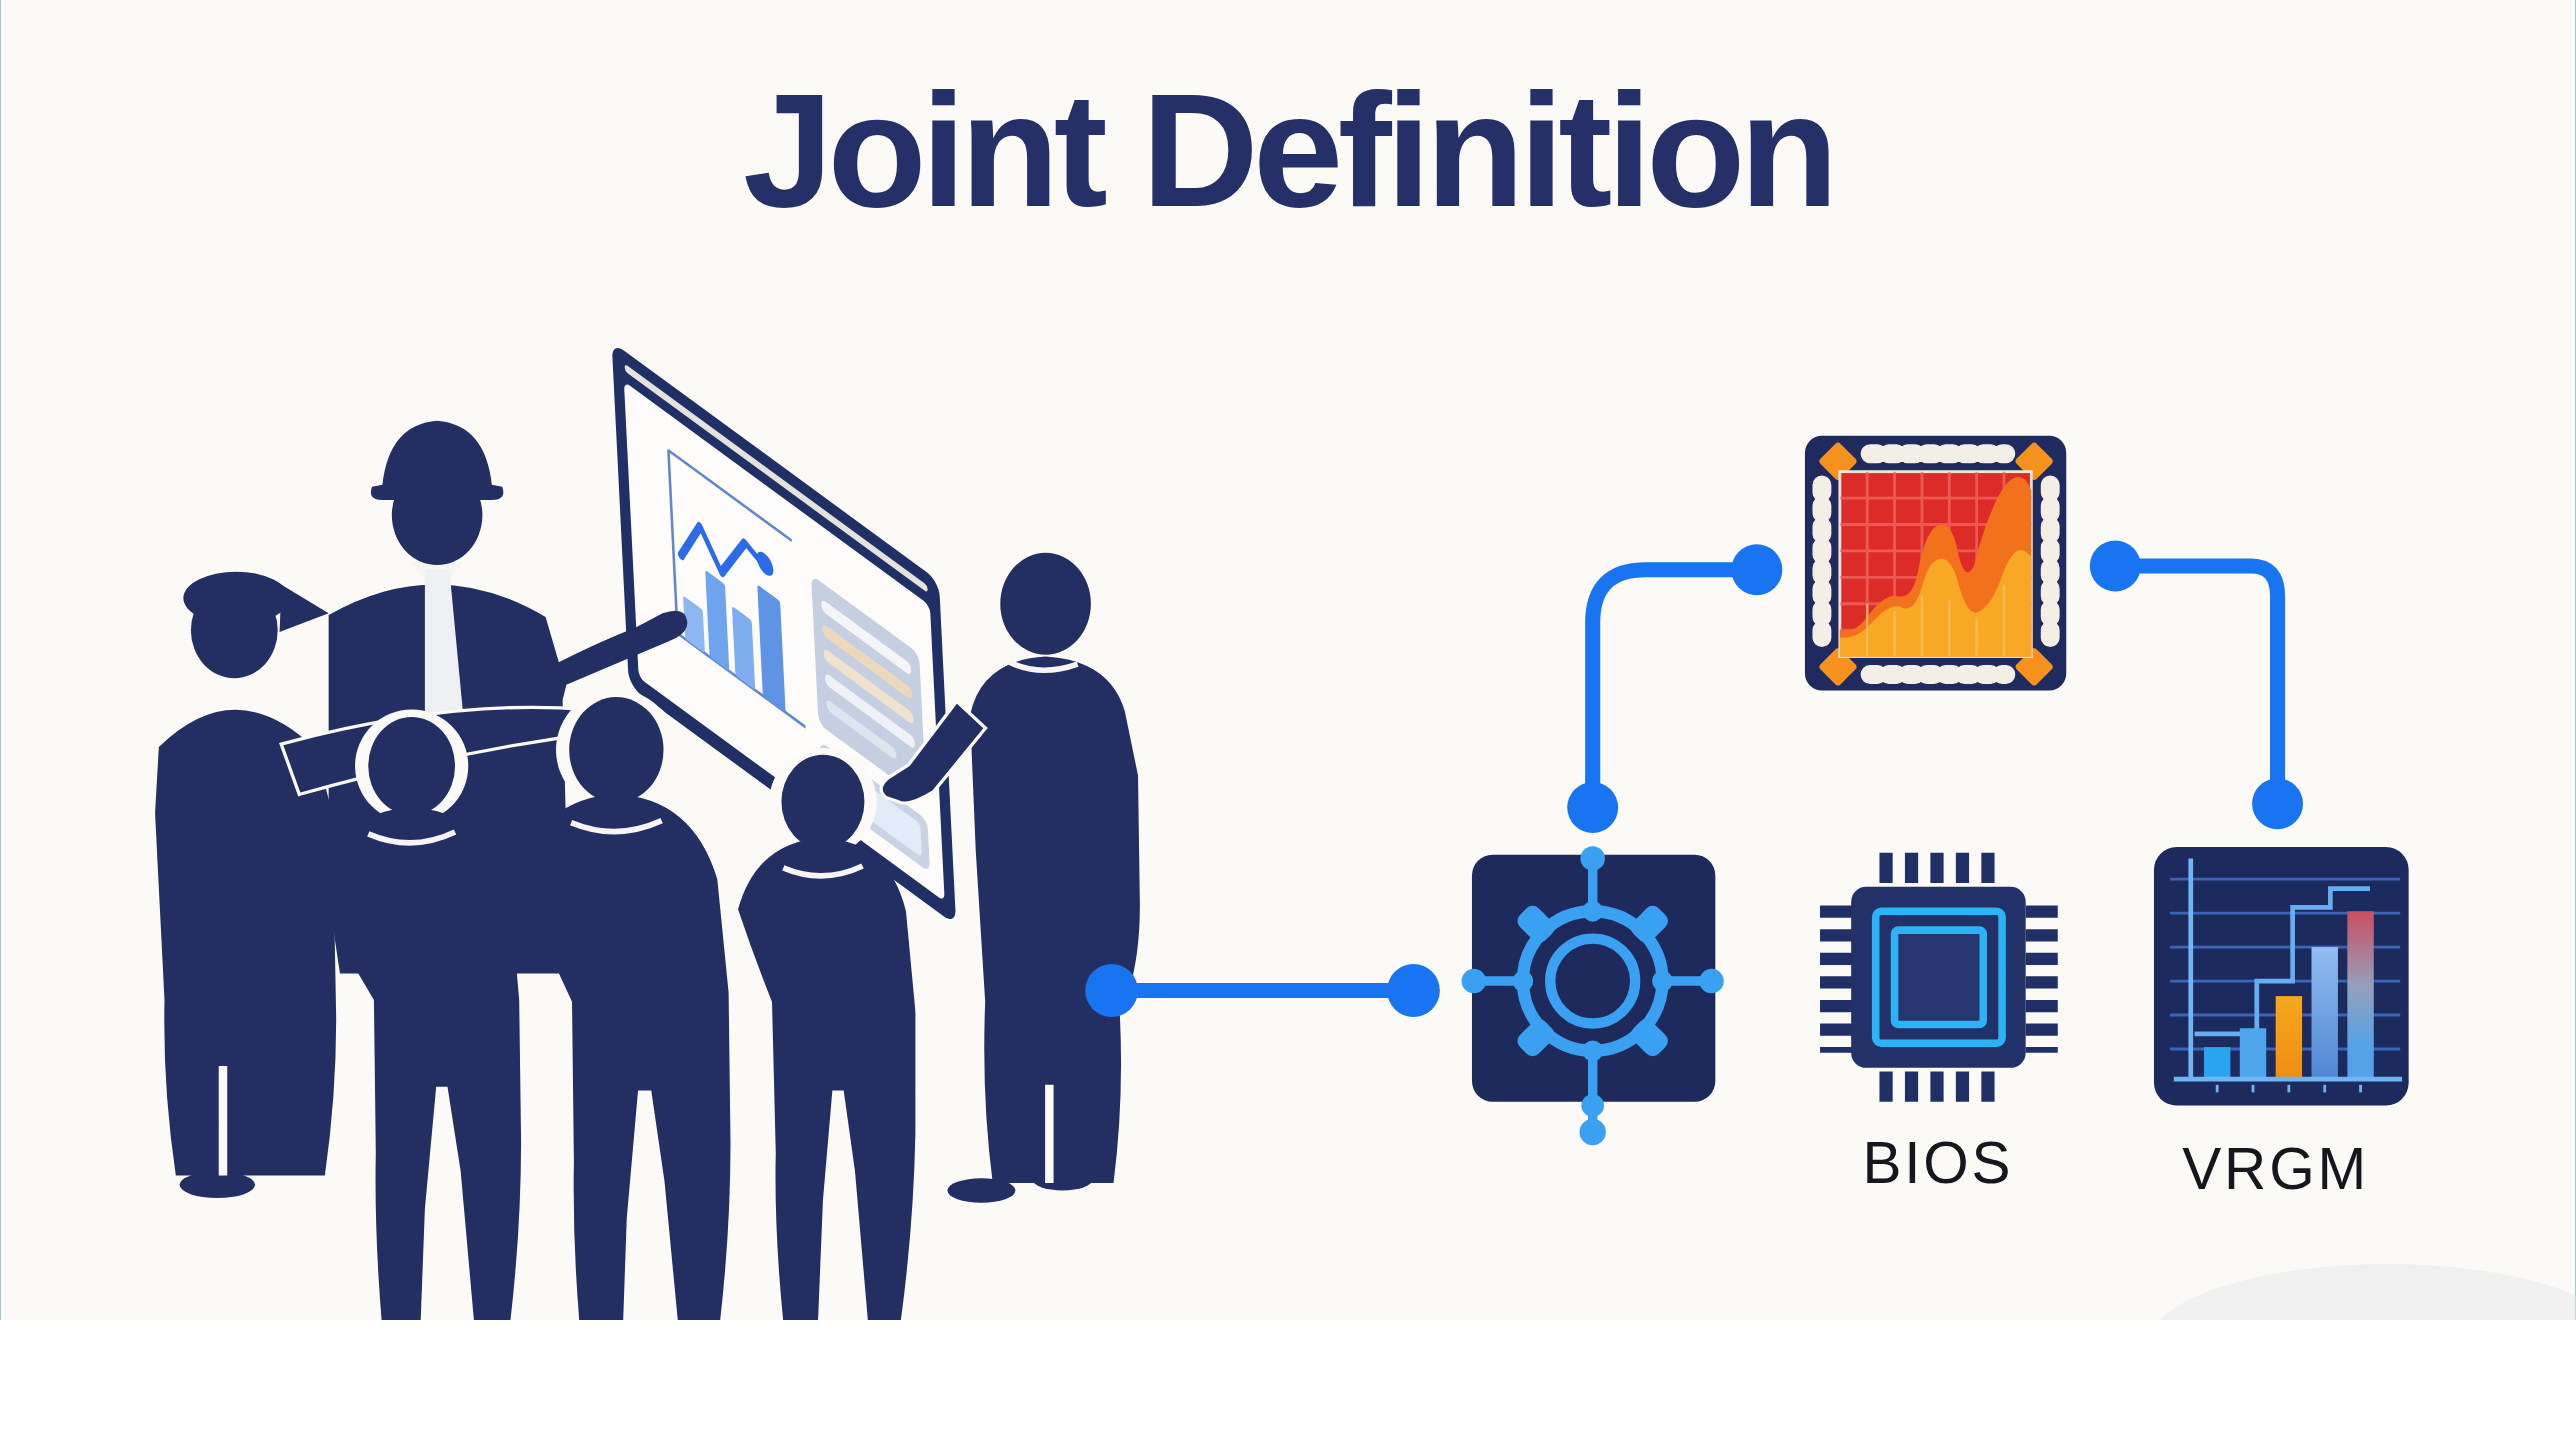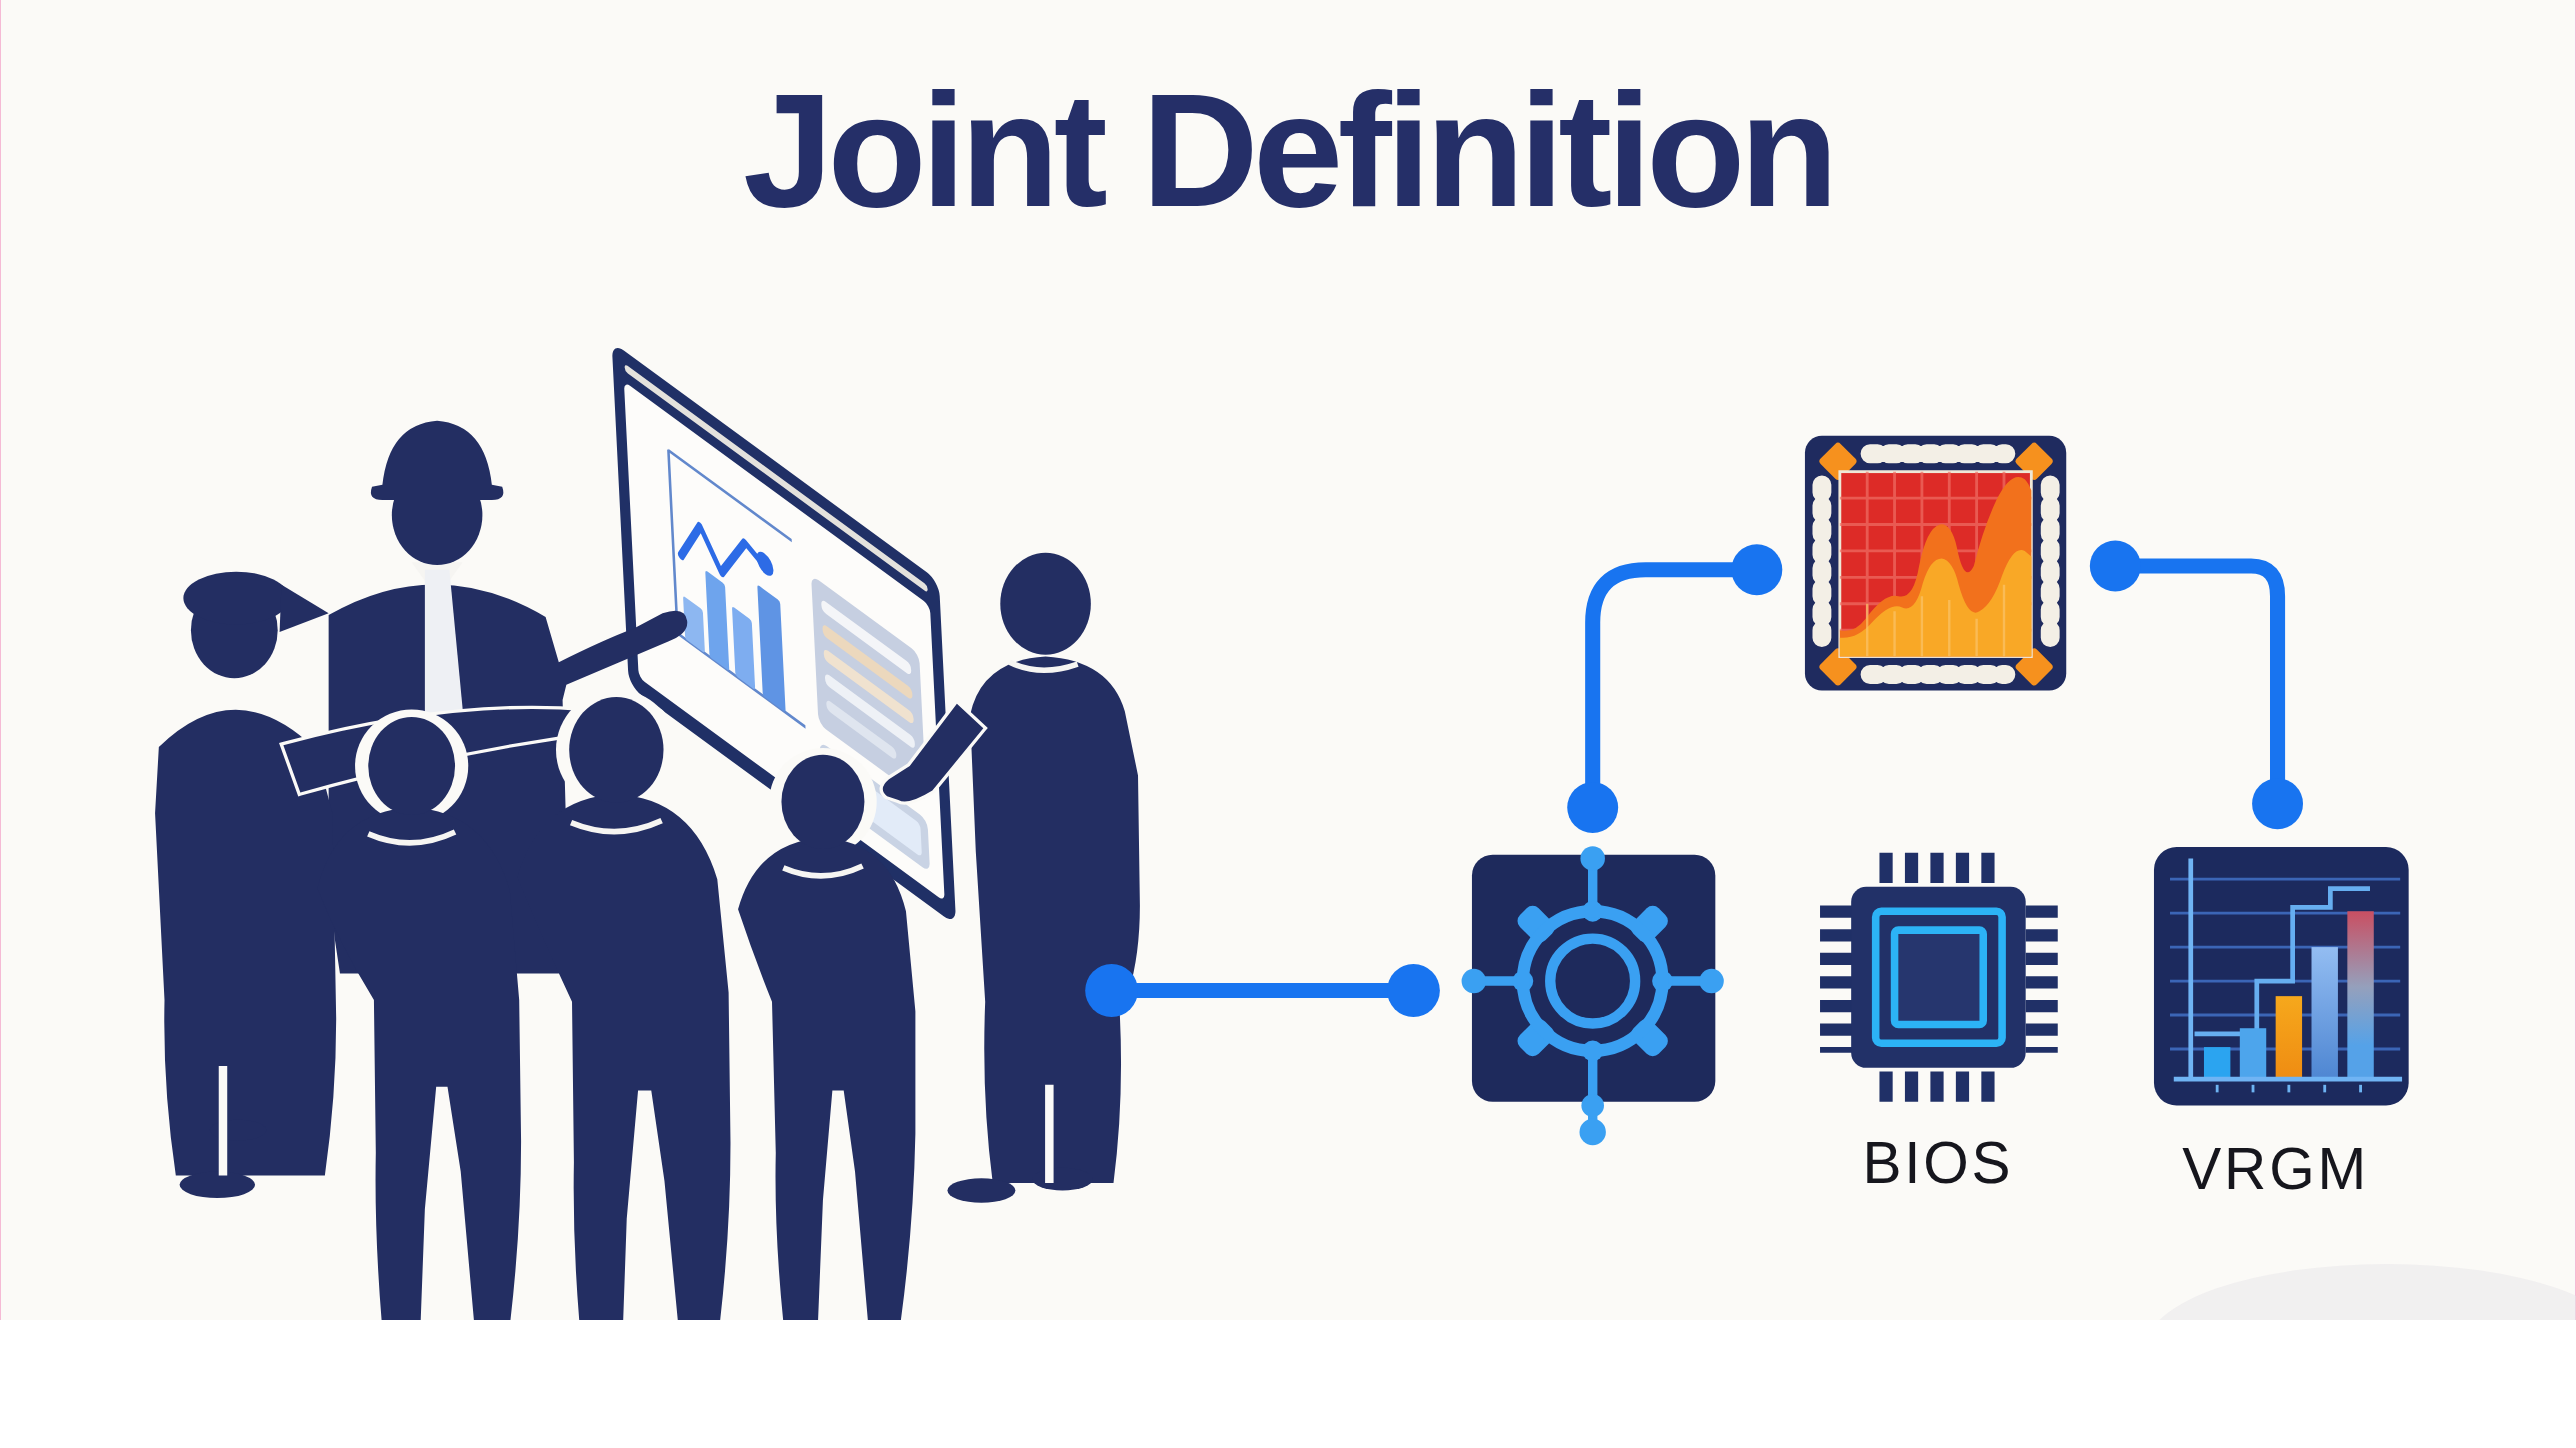--- a/index.html
+++ b/index.html
@@ -1,21 +1,21 @@
 <!DOCTYPE html>
 <html style="font-size:15px"><head>
 <meta charset="utf-8">
 <style>
   html, body { margin: 0; padding: 0; }
   body { font-family: "Liberation Sans", sans-serif; }
   .canvas {
     position: relative;
     width: 2576px;
     height: 1320px;
-    background: #ec4899;
+    background: #0369a1;
     overflow: hidden;
   }
   svg { display: block; }
   text { font-family: "Liberation Sans", sans-serif; }
 </style>
 </head>
 <body>
 
 <div class="canvas">
 <svg width="2576" height="1448" viewBox="0 0 2730 1535">

